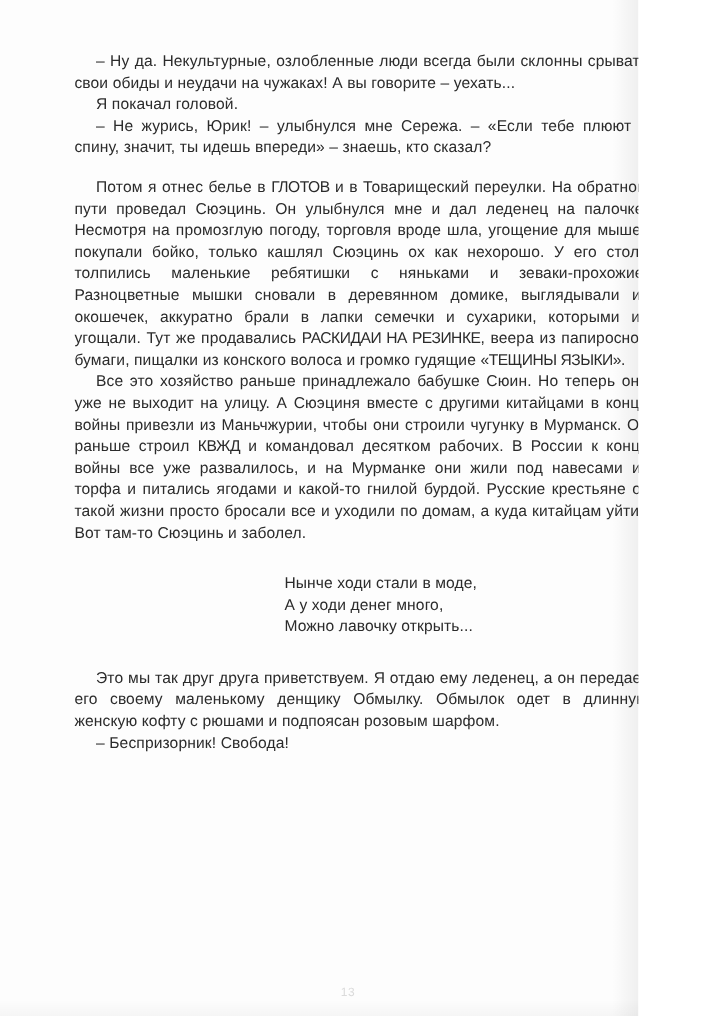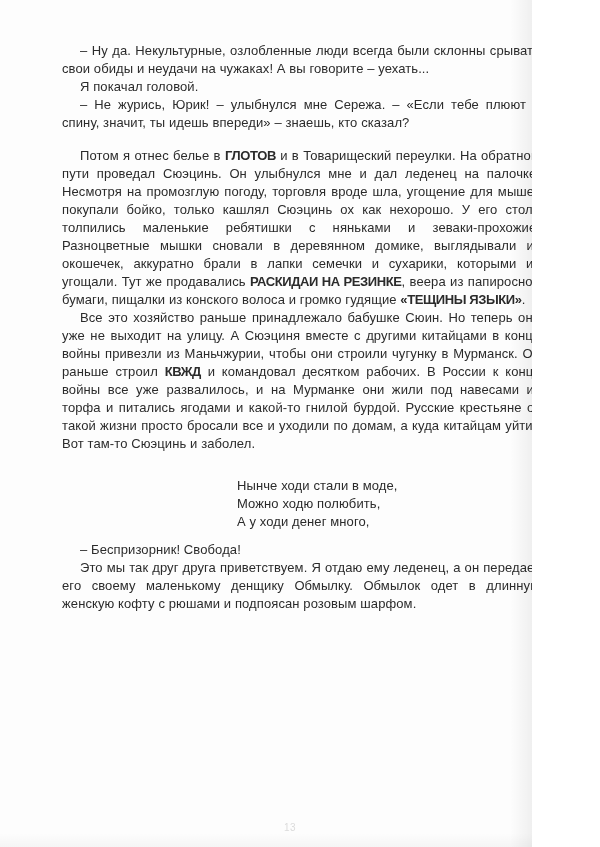--- a/index.html
+++ b/index.html
@@ -30,26 +30,26 @@
   }
   .para {
     margin: 0;
     font-size: 13px;
     line-height: 18px;
     text-align: justify;
     text-indent: 18px;
     letter-spacing: 0.1px;
   }
   .para .b {
-    font-weight: 700;
+    font-weight: 400;
     letter-spacing: -0.4px;
   }
   .gap { height: 15px; }
   .verse {
-    margin: 9px 0 10px 175px;
+    margin: 9px 0 25px 175px;
   }
   .verse-line {
     font-size: 13px;
     line-height: 18px;
     letter-spacing: 0.1px;
   }
   .page-number {
     position: absolute;
     left: 0;
     bottom: 14px;
@@ -68,22 +68,22 @@
   <div class="text-block">
       <p class="para"><span>– Ну да. Некультурные, озлобленные люди всегда были склонны срывать свои обиды и неудачи на чужаках! А вы говорите – уехать...</span></p>
       <p class="para"><span>Я покачал головой.</span></p>
       <p class="para"><span>– Не журись, Юрик! – улыбнулся мне Сережа. – «Если тебе плюют в спину, значит, ты идешь впереди» – знаешь, кто сказал?</span></p>
       <div class="gap"></div>
       <p class="para"><span>Потом я отнес белье в </span><span class="b">ГЛОТОВ</span><span> и в Товарищеский переулки. На обратном пути проведал Сюэцинь. Он улыбнулся мне и дал леденец на палочке. Несмотря на промозглую погоду, торговля вроде шла, угощение для мышек покупали бойко, только кашлял Сюэцинь ох как нехорошо. У его стола толпились маленькие ребятишки с няньками и зеваки-прохожие. Разноцветные мышки сновали в деревянном домике, выглядывали из окошечек, аккуратно брали в лапки семечки и сухарики, которыми их угощали. Тут же продавались </span><span class="b">РАСКИДАИ НА РЕЗИНКЕ</span><span>, веера из папиросной бумаги, пищалки из конского волоса и громко гудящие </span><span class="b">«ТЕЩИНЫ ЯЗЫКИ»</span><span>.</span></p>
       <p class="para"><span>Все это хозяйство раньше принадлежало бабушке Сюин. Но теперь она уже не выходит на улицу. А Сюэциня вместе с другими китайцами в конце войны привезли из Маньчжурии, чтобы они строили чугунку в Мурманск. Он раньше строил </span><span class="b">КВЖД</span><span> и командовал десятком рабочих. В России к концу войны все уже развалилось, и на Мурманке они жили под навесами из торфа и питались ягодами и какой-то гнилой бурдой. Русские крестьяне от такой жизни просто бросали все и уходили по домам, а куда китайцам уйти? Вот там-то Сюэцинь и заболел.</span></p>
       <div class="gap"></div>
       <div class="verse">
         <div class="verse-line">Нынче ходи стали в моде,</div>
-        <div class="verse-line">Можно ходю полюбить,</div>
         <div class="verse-line">А у ходи денег много,</div>
+        <div class="verse-line">Можно лавочку открыть...</div>
       </div>
+      <p class="para"><span>Это мы так друг друга приветствуем. Я отдаю ему леденец, а он передает его своему маленькому денщику Обмылку. Обмылок одет в длинную женскую кофту с рюшами и подпоясан розовым шарфом.</span></p>
       <p class="para"><span>– Беспризорник! Свобода!</span></p>
-      <p class="para"><span>Это мы так друг друга приветствуем. Я отдаю ему леденец, а он передает его своему маленькому денщику Обмылку. Обмылок одет в длинную женскую кофту с рюшами и подпоясан розовым шарфом.</span></p>
     </div>
   <div class="page-number">13</div>
   <div class="edge-right"></div>
   <div class="edge-bottom"></div>
 </div>
 
 </body></html>

